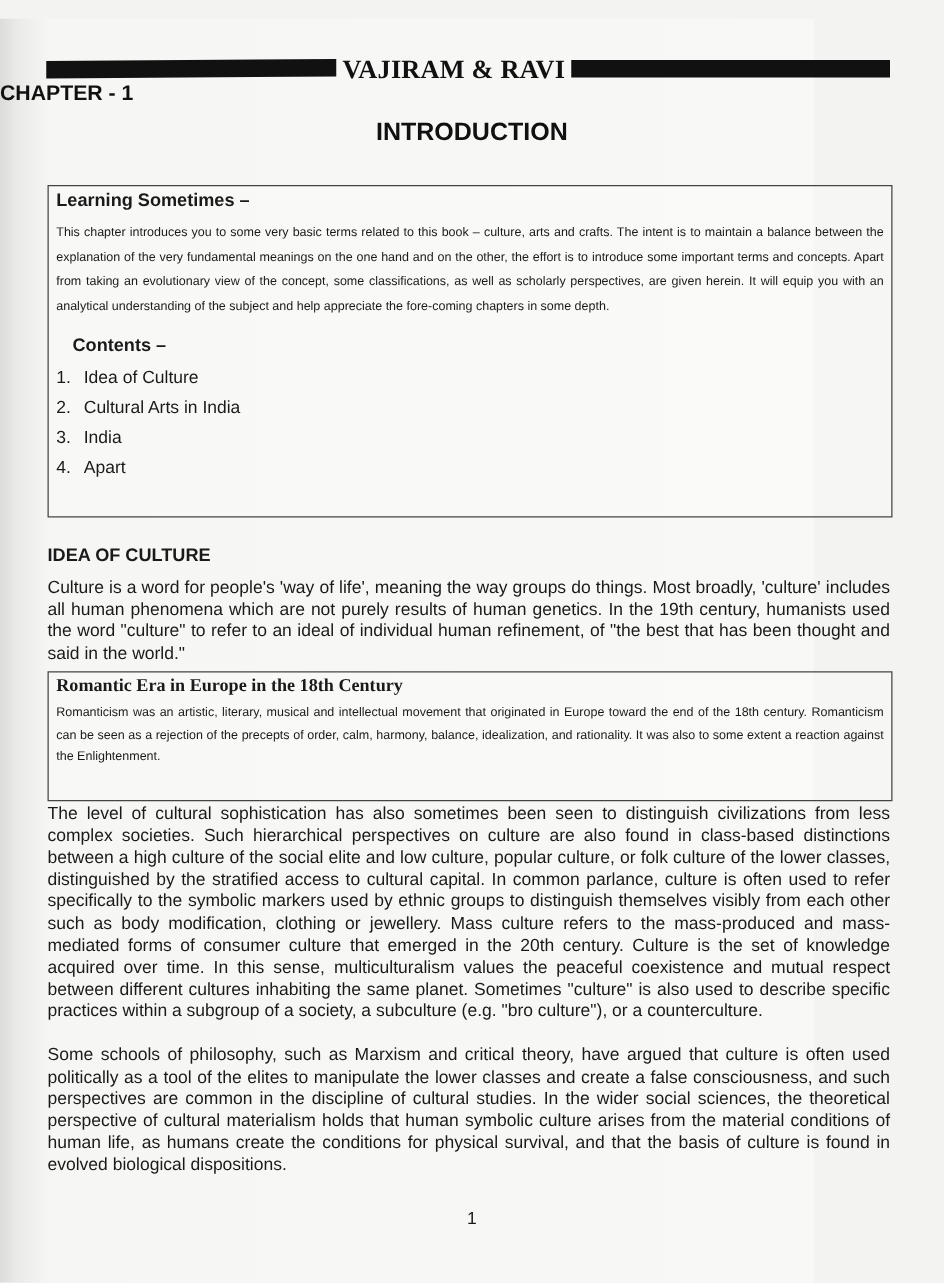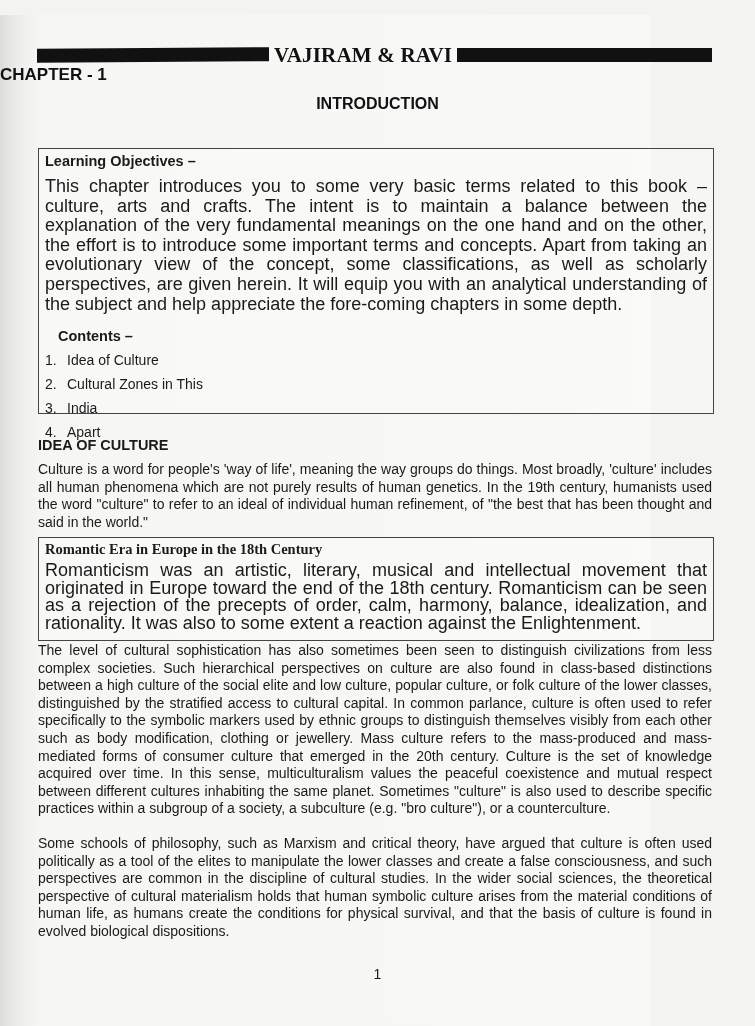--- a/index.html
+++ b/index.html
@@ -23,29 +23,29 @@
   .brand {
     font-family:"Liberation Serif", serif; font-weight:bold; font-size:21px;
     padding:0 5px; white-space:nowrap; letter-spacing:0.2px; color:#111;
   }
   .chapter {
     position:absolute; top:50px; left:0; width:755px; text-align:left;
     font-weight:bold; font-size:17px; color:#111;
   }
   .intro {
     position:absolute; top:80px; left:0; width:755px; text-align:center;
-    font-weight:bold; font-size:16px; color:#111;
+    font-weight:bold; font-size:20px; color:#111;
   }
   .box {
     position:absolute; border:1px solid #444; background:rgba(255,255,255,0.25);
   }
   .lo-box { left:38px; top:133px; width:674px; height:264px; }
   .box-title { font-weight:bold; font-size:14.5px; margin:4px 0 0 6px; }
   .box-text {
-    font-size:18px; line-height:19.6px; text-align:justify;
+    font-size:10px; line-height:19.6px; text-align:justify;
     margin:8px 6px 0 6px; font-stretch:condensed;
   }
   .contents-title { font-weight:bold; font-size:14.5px; margin:14px 0 0 19px; }
   .contents-list { list-style:none; margin:0; padding:0 0 0 6px; }
   .contents-list li { font-size:14px; height:24px; display:flex; align-items:flex-end; }
   .contents-list li .num { width:22px; }
   .section-heading {
     position:absolute; top:422px; left:38px; font-weight:bold; font-size:14.5px;
   }
   .para {
@@ -71,31 +71,31 @@
 
   <div class="header-bar">
     <div class="bar left"></div>
     <span class="brand">VAJIRAM &amp; RAVI</span>
     <div class="bar right"></div>
   </div>
   <div class="chapter">CHAPTER - 1</div>
   <div class="intro">INTRODUCTION</div>
 
   <div class="box lo-box">
-    <div class="box-title">Learning Objectives –</div>
+    <div class="box-title">Learning Sometimes –</div>
     <div class="box-text">This chapter introduces you to some very basic terms related to this book – culture, arts and crafts. The intent is to maintain a balance between the explanation of the very fundamental meanings on the one hand and on the other, the effort is to introduce some important terms and concepts. Apart from taking an evolutionary view of the concept, some classifications, as well as scholarly perspectives, are given herein. It will equip you with an analytical understanding of the subject and help appreciate the fore-coming chapters in some depth.</div>
     <div class="contents-title">Contents –</div>
     <ul class="contents-list">
       <li>
         <span class="num">1.</span>
         <span>Idea of Culture</span>
       </li>
       <li>
         <span class="num">2.</span>
-        <span>Cultural Zones in This</span>
+        <span>Cultural Arts in India</span>
       </li>
       <li>
         <span class="num">3.</span>
         <span>India</span>
       </li>
       <li>
         <span class="num">4.</span>
         <span>Apart</span>
       </li>
     </ul>

